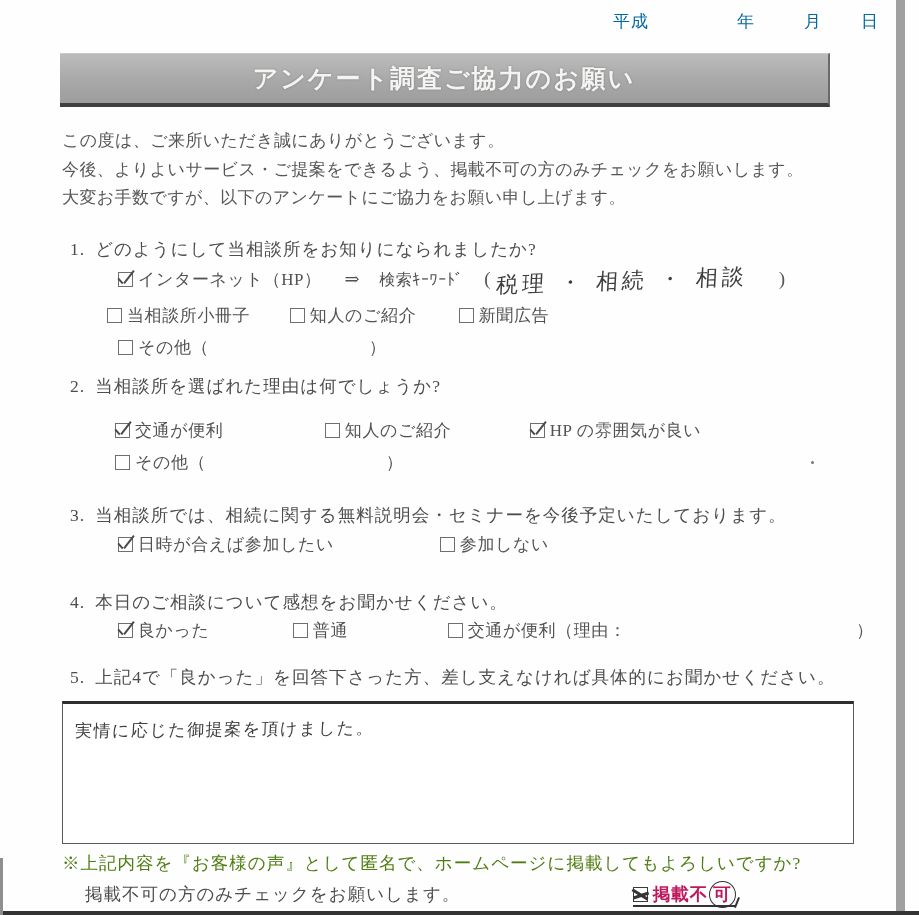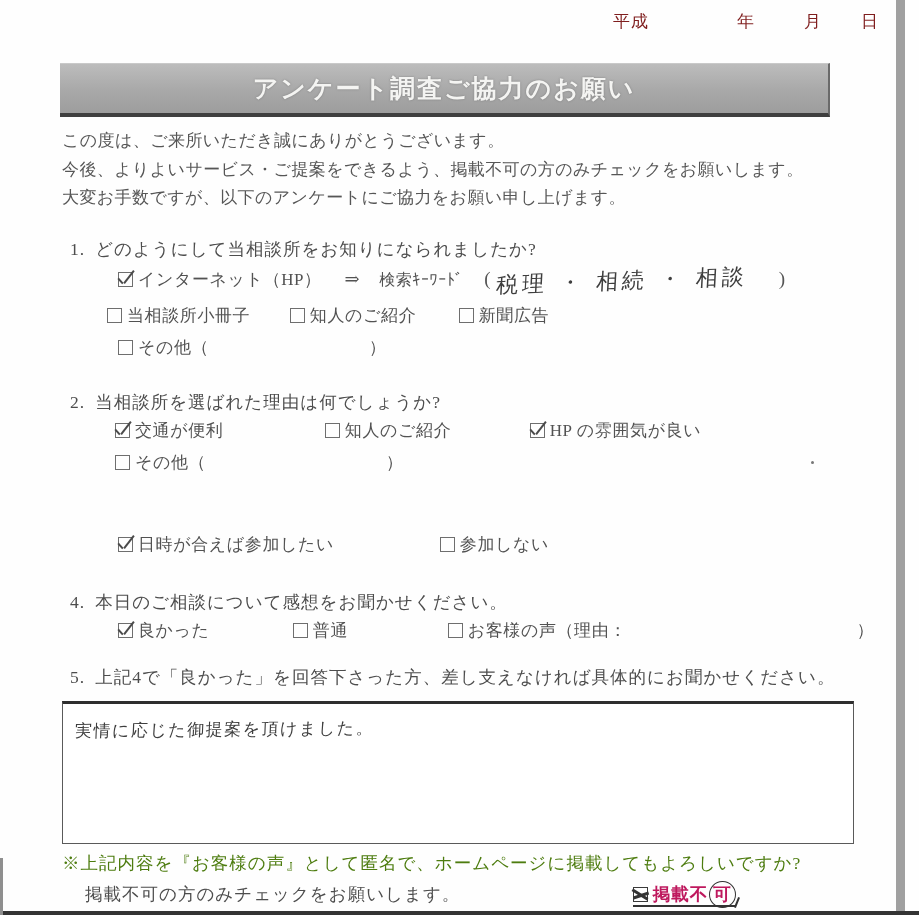--- a/index.html
+++ b/index.html
@@ -8,26 +8,26 @@
     font-family:"Liberation Serif","DejaVu Serif",serif;
     color:#4d4d4d; overflow:hidden;
   }
   
   .scan-right-bar { position:absolute; top:0; left:896px; width:9px; height:915px; background:#a0a0a0; }
   .scan-bottom-bar { position:absolute; left:0; bottom:0; width:919px; height:4px; background:#343434; }
   .scan-left-tick { position:absolute; left:0; top:858px; width:3px; height:57px; background:#8f8f8f; }
   .artifact-dot { position:absolute; left:811px; top:461px; width:3px; height:3px; background:#777; border-radius:50%; }
 
   
-  .date-line { position:absolute; left:613px; top:10px; font-size:17px; color:#7f1d1d; letter-spacing:1px; white-space:nowrap; }
+  .date-line { position:absolute; left:613px; top:10px; font-size:17px; color:#0369a1; letter-spacing:1px; white-space:nowrap; }
   .date-line .gap1 { margin-left:88px; } .date-line .gap2 { margin-left:49px; } .date-line .gap3 { margin-left:39px; }
 
   
   .banner {
-    position:absolute; left:60px; top:63px; width:768px; height:49px;
+    position:absolute; left:60px; top:53px; width:768px; height:49px;
     background:linear-gradient(180deg,#bcbcbc 0%,#a8a8a8 55%,#9d9d9d 100%);
     border-bottom:4px solid #3f3f3f; border-right:2px solid #6a6a6a; border-top:1px solid #c9c9c9;
     display:flex; align-items:center; justify-content:center;
   }
   .banner-title { color:#f4f4f2; font-size:25px; font-weight:bold; letter-spacing:2px; text-shadow:0 0 2px rgba(80,80,80,.55); }
 
   
   .intro { position:absolute; left:62px; top:127px; font-size:17px; line-height:28.5px; letter-spacing:.4px; color:#565656; }
 
   
@@ -112,21 +112,21 @@
     </span>
   </div>
   <div class="row" style="left:118px; top:336px">
     <span class="opt">
       <span class="cb"></span><span>その他（</span>
     </span>
     <span class="spacer-150"></span>
     <span>）</span>
   </div>
 
-  <div class="q-title" style="top:390px">
+  <div class="q-title" style="top:374px">
     <span class="q-num">2.</span><span>当相談所を選ばれた理由は何でしょうか?</span>
   </div>
   <div class="row" style="left:115px; top:419px">
     <span class="opt w205">
       <span class="cb checked"></span><span>交通が便利</span>
     </span>
     <span class="opt w200">
       <span class="cb"></span><span>知人のご紹介</span>
     </span>
     <span class="opt">
@@ -135,41 +135,44 @@
   </div>
   <div class="row" style="left:115px; top:451px">
     <span class="opt">
       <span class="cb"></span><span>その他（</span>
     </span>
     <span class="spacer-170"></span>
     <span>）</span>
   </div>
   <div class="artifact-dot"></div>
 
+  <div class="q-title" style="top:503px">
+    <span class="q-num">3.</span><span>当相談所では、相続に関する無料説明会・セミナーを今後予定いたしております。</span>
+  </div>
   <div class="row" style="left:118px; top:533px">
     <span class="opt w317">
       <span class="cb checked"></span><span>日時が合えば参加したい</span>
     </span>
     <span class="opt">
       <span class="cb"></span><span>参加しない</span>
     </span>
   </div>
 
   <div class="q-title" style="top:590px">
     <span class="q-num">4.</span><span>本日のご相談について感想をお聞かせください。</span>
   </div>
   <div class="row" style="left:118px; top:619px">
     <span class="opt w170">
       <span class="cb checked"></span><span>良かった</span>
     </span>
     <span class="opt w150">
       <span class="cb"></span><span>普通</span>
     </span>
     <span class="opt">
-      <span class="cb"></span><span>お客様の声（理由：</span>
+      <span class="cb"></span><span>交通が便利（理由：</span>
     </span>
     <span class="spacer-220"></span>
     <span>）</span>
   </div>
 
   <div class="q-title" style="top:665px">
     <span class="q-num">5.</span><span>上記4で「良かった」を回答下さった方、差し支えなければ具体的にお聞かせください。</span>
   </div>
   <div class="comment-box">
     <span class="hand hand-comment">実情に応じた御提案を頂けました。</span>

